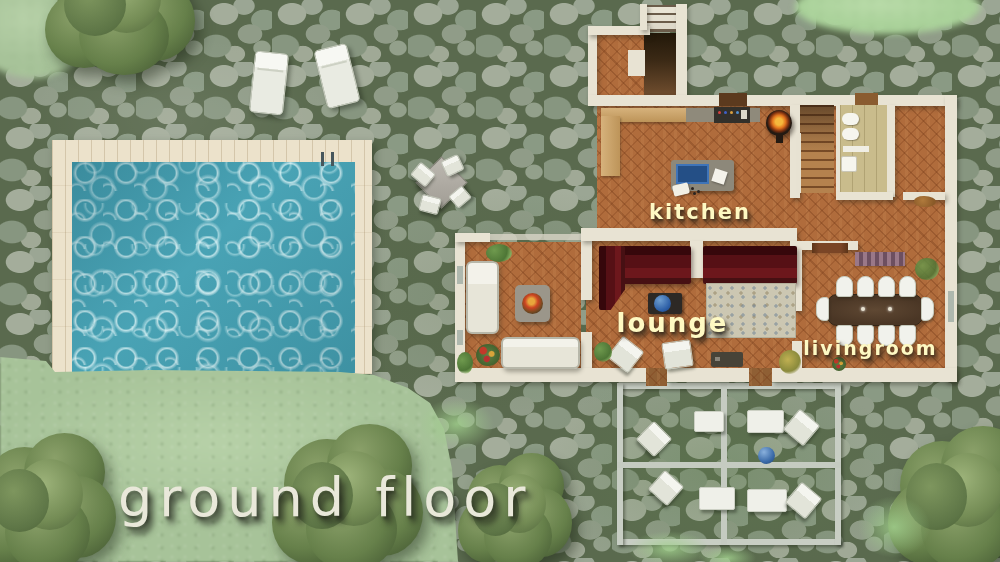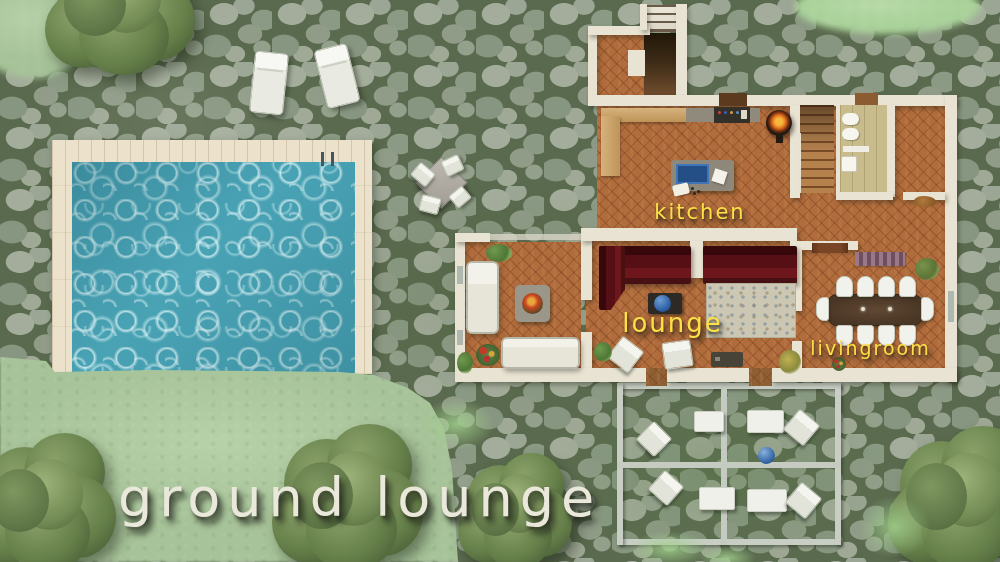--- a/index.html
+++ b/index.html
@@ -93,21 +93,21 @@
       box-shadow:2px 3px 3px rgba(28,34,22,.4);}
   .lounger{background:linear-gradient(180deg,#f7f8f3 0 26%,#e9ebe2 26%);
       border:1px solid #c8ccbf;border-radius:5px;box-shadow:3px 4px 4px rgba(28,34,22,.4);}
   .lounger::after{content:'';position:absolute;left:8%;right:8%;top:27%;height:2px;background:#cdd1c4;}
   .table-diamond{background:linear-gradient(135deg,#bdb9b1,#a19d95);
       border:1px solid #8f8b83;box-shadow:3px 3px 4px rgba(28,30,22,.45);}
   .ball{border-radius:50%;background:radial-gradient(circle at 35% 30%,#89b0dc,#3a6aa8 60%,#24466e);}
   .moss{background:radial-gradient(closest-side,rgba(160,206,140,.85),rgba(160,206,140,0));}
 
   
-  .room-label{color:#fde047;text-align:center;font-weight:400;
+  .room-label{color:#fef9c3;text-align:center;font-weight:700;
       text-shadow:3px 5px 5px rgba(45,38,26,.9),1px 2px 2px rgba(45,38,26,.5);
       letter-spacing:2px;white-space:nowrap;}
   .title-label{color:#e9e8da;font-size:54px;letter-spacing:7px;font-weight:400;white-space:nowrap;
       text-shadow:5px 7px 6px rgba(28,30,22,.8),2px 3px 3px rgba(28,30,22,.5);}
 </style>
 </head>
 <body>
 
 <div id="canvas">
 
@@ -322,16 +322,16 @@
     </div>
     <div class="plantg" style="left:486px;top:244px;width:26px;height:18px;"></div>
     <div class="plantr" style="left:476px;top:344px;width:24px;height:22px;"></div>
     <div class="plantg" style="left:457px;top:352px;width:16px;height:22px;"></div>
   </div>
 
   <div style="left:0;top:0;width:0;height:0;z-index:9;">
     <div class="room-label" style="left:600px;top:200px;width:200px;font-size:21px;">kitchen</div>
     <div class="room-label" style="left:590px;top:308px;width:165px;font-size:26px;">lounge</div>
     <div class="room-label" style="left:788px;top:337px;width:165px;font-size:19px;">livingroom</div>
-    <div class="title-label" style="left:118px;top:466px;">ground lounge</div>
+    <div class="title-label" style="left:118px;top:466px;">ground floor</div>
   </div>
 
 </div>
 
 </body></html>

